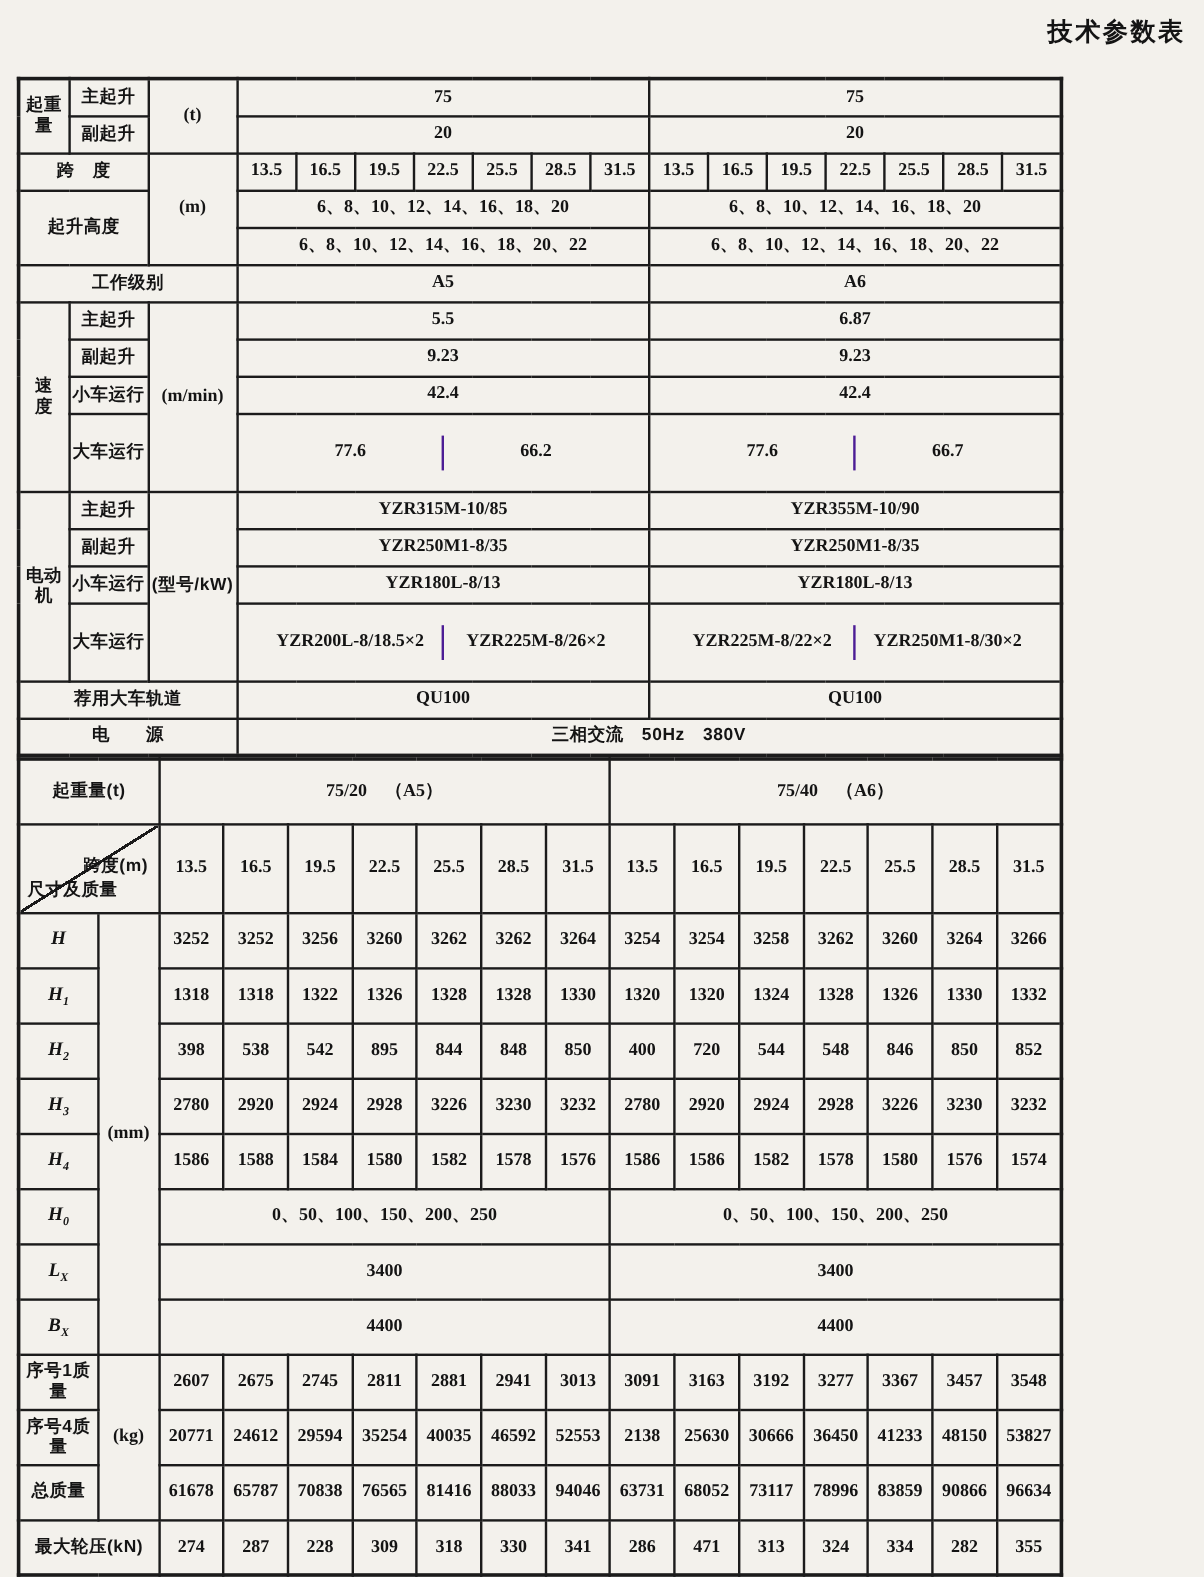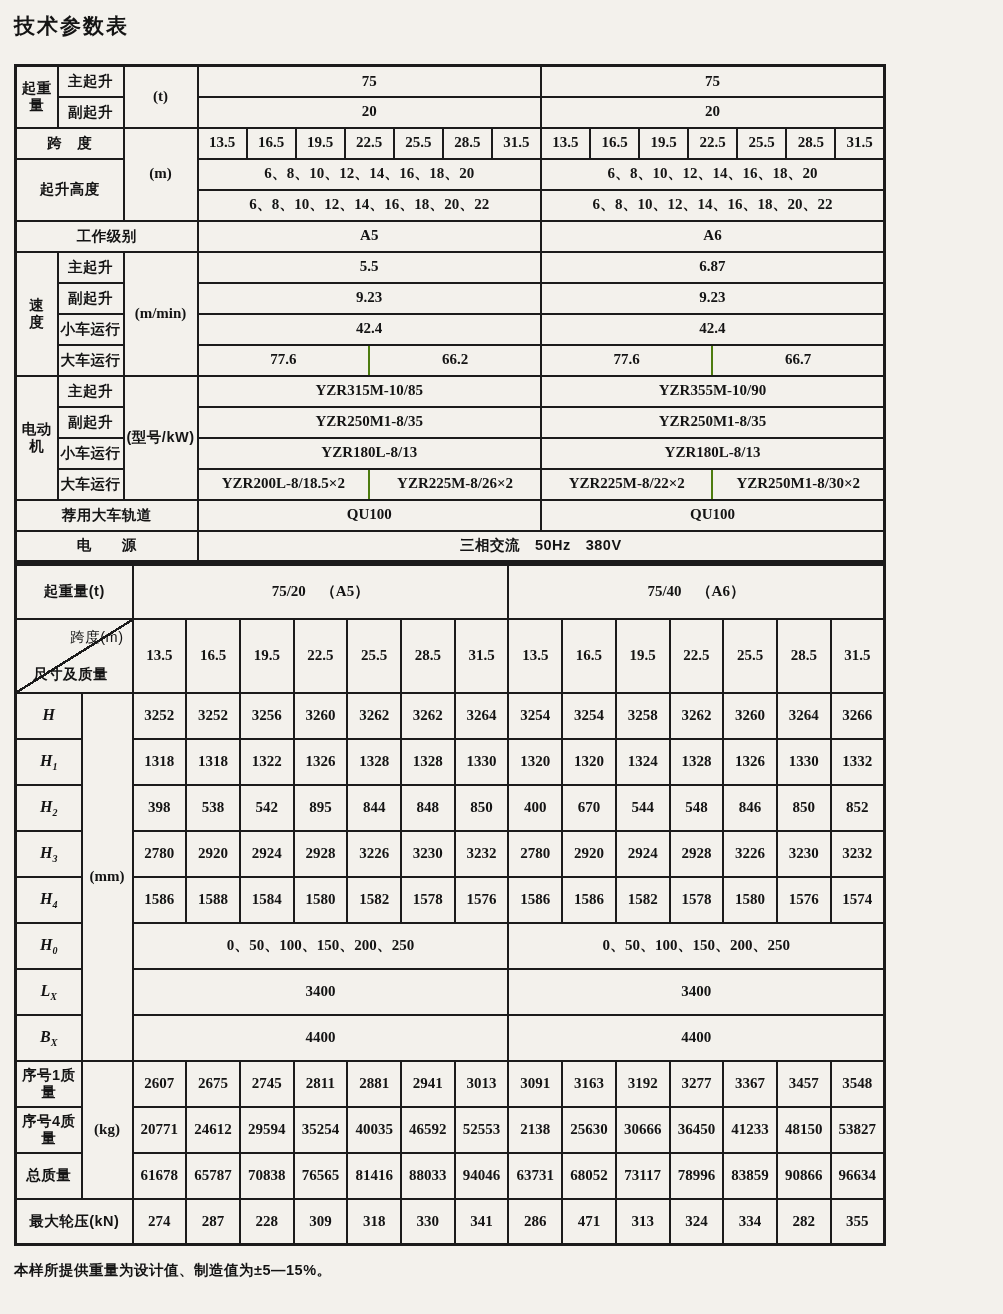--- a/index.html
+++ b/index.html
@@ -5,21 +5,21 @@
   html,body { margin:0; padding:0; }
   body {
     width:1003px; min-height:1314px;
     background:#f3f1ec;
     color:#141414;
     font-family:"Liberation Sans", sans-serif;
   }
   .page { padding:8px 15px 6px 14px; }
 
   .doc-title {
-    text-align:left; font-size:21px; font-weight:700;
+    text-align:right; font-size:21px; font-weight:700;
     letter-spacing:2px; margin:4px 0 24px 0;
   }
   .doc-title2 {
     text-align:center; font-size:20px; font-weight:700;
     letter-spacing:1px; margin:11px 0 9px 0;
   }
 
   table {
     border-collapse:collapse; table-layout:fixed;
     width:872px; border:3px solid #1b1b1b;
@@ -31,40 +31,40 @@
     overflow:hidden; line-height:1.15;
   }
   .zh { font-family:"Liberation Sans", sans-serif; font-size:14.5px; letter-spacing:0.5px; }
 
   #t1 tr { height:31px; }
   #t2 tr { height:46px; }
   #t2 tr.r-head { height:54px; }
   #t2 tr.r-diag { height:74px; }
 
   
-  td.split { padding:0; }
+  td.split { padding:17px; }
   .splitwrap { display:flex; width:100%; height:29px; }
   .splitwrap > div {
     flex:1; display:flex; align-items:center; justify-content:center;
     height:100%;
   }
-  .splitwrap > div + div { border-left:2px solid #4d7c0f; }
+  .splitwrap > div + div { border-left:2px solid #4c1d95; }
 
   
   td.diag { position:relative; padding:0; }
   .dline {
     position:absolute; inset:0;
     background:linear-gradient(to bottom right,
       transparent calc(50% - 1.2px),
       #1b1b1b calc(50% - 1.2px),
       #1b1b1b calc(50% + 1.2px),
       transparent calc(50% + 1.2px));
   }
-  .diag .dtop { position:absolute; top:9px; right:8px; font-weight:400; }
-  .diag .dbottom { position:absolute; bottom:9px; left:16px; font-weight:700; }
+  .diag .dtop { position:absolute; top:26px; right:8px; font-weight:700; }
+  .diag .dbottom { position:absolute; bottom:9px; left:6px; font-weight:700; }
 
   .dimlab { font-style:italic; font-family:"Liberation Serif", serif; font-size:16px; }
   sub { font-size:10px; line-height:0; }
 
   .footnote {
     margin-top:15px; font-size:14.5px; font-weight:600;
     letter-spacing:0.5px;
   }
 </style>
 </head>
@@ -272,21 +272,21 @@
     <tr>
       <td><span class="dimlab"><span>H</span><sub>2</sub></span></td>
     <td>398</td>
           <td>538</td>
           <td>542</td>
           <td>895</td>
           <td>844</td>
           <td>848</td>
           <td>850</td>
           <td>400</td>
-          <td>670</td>
+          <td>720</td>
           <td>544</td>
           <td>548</td>
           <td>846</td>
           <td>850</td>
           <td>852</td>
         </tr>
     <tr>
       <td><span class="dimlab"><span>H</span><sub>3</sub></span></td>
     <td>2780</td>
           <td>2920</td>

